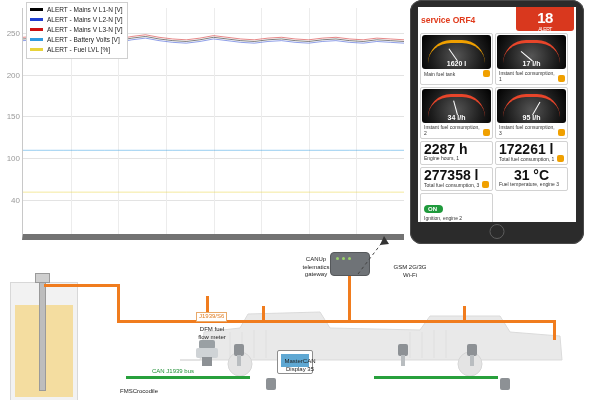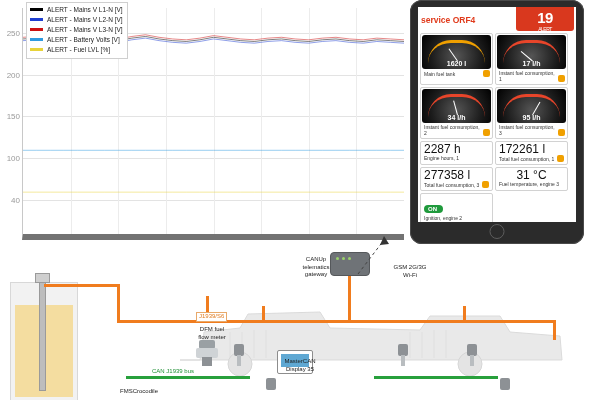--- a/index.html
+++ b/index.html
@@ -30,21 +30,21 @@
   .gauge-grid{display:flex;flex-wrap:wrap;padding:0 2px;gap:2px;}
   .gauge-cell{width:73px;border:1px solid #d2d2d2;border-radius:2px;padding:1px;box-sizing:border-box;background:#fff;}
   .gauge-face{height:34px;background:radial-gradient(circle at 50% 62%, #555 0%, #1c1c1c 62%, #000 100%);border-radius:3px;position:relative;overflow:hidden;}
   .gauge-arc{position:absolute;left:6px;right:6px;top:5px;height:20px;border-top:3px solid #e8452a;border-radius:60px 60px 0 0;}
   .gauge-arc.orange{border-top-color:#f0a000;}
   .gauge-val{position:absolute;left:0;right:0;bottom:2px;text-align:center;color:#fff;font-size:7px;font-weight:bold;}
   .gauge-needle{position:absolute;left:50%;bottom:8px;width:1px;height:15px;background:#fff;transform-origin:bottom center;}
   .gauge-cap{font-size:5px;color:#333;line-height:6px;padding:1px 1px 1px 2px;display:flex;justify-content:space-between;align-items:flex-end;}
   .cap-badge{width:7px;height:7px;border-radius:2px;background:#f0a000;flex:none;}
   .val-cell{width:73px;border:1px solid #d2d2d2;border-radius:2px;box-sizing:border-box;padding:2px 3px;background:#fff;}
-  .val-big{font-size:12px;color:#111;font-weight:normal;line-height:11px;}
+  .val-big{font-size:14px;color:#111;font-weight:bold;line-height:11px;}
   .val-cap{font-size:5px;color:#333;line-height:6px;display:flex;justify-content:space-between;align-items:flex-end;}
   .temp-cell .val-big{color:#111;text-align:center;}
   .onoff{display:inline-block;background:#1f9a3c;color:#fff;border-radius:8px;font-size:6px;padding:1px 6px 1px 4px;font-weight:bold;}
   .tablet-btn{position:absolute;left:50%;bottom:5px;transform:translateX(-50%);width:13px;height:13px;border-radius:50%;border:1px solid #5d5d5d;}
   
   .diagram{position:absolute;left:0;top:258px;width:600px;height:142px;background:#fff;}
   .tank{position:absolute;left:10px;top:24px;width:66px;height:118px;background:#f2f2f2;border:1px solid #d8d8d8;}
   .tank-fluid{position:absolute;left:4px;right:4px;top:22px;bottom:4px;background:#f4dda0;}
   .tank-probe{position:absolute;left:28px;top:-6px;width:5px;height:112px;background:#bdbdbd;border:1px solid #9a9a9a;}
   .probe-head{position:absolute;left:24px;top:-10px;width:13px;height:8px;background:#cfcfcf;border:1px solid #9a9a9a;}
@@ -121,21 +121,21 @@
       <span class="legend-label">ALERT - Fuel LVL [%]</span>
     </div>
   </div>
 </div>
 
 <div class="tablet">
   <div class="tablet-screen">
     <div class="scr-head">
       <div class="scr-title">service ORF4</div>
       <div class="big-red">
-        <span>19</span>
+        <span>18</span>
         <small>ALERT</small>
       </div>
     </div>
 
     <div class="gauge-grid">
       <div class="gauge-cell">
         <div class="gauge-face">
           <div class="gauge-arc orange"></div>
           <div class="gauge-needle" style="transform:rotate(-35deg)"></div>
           <div class="gauge-val">1620 l</div>

